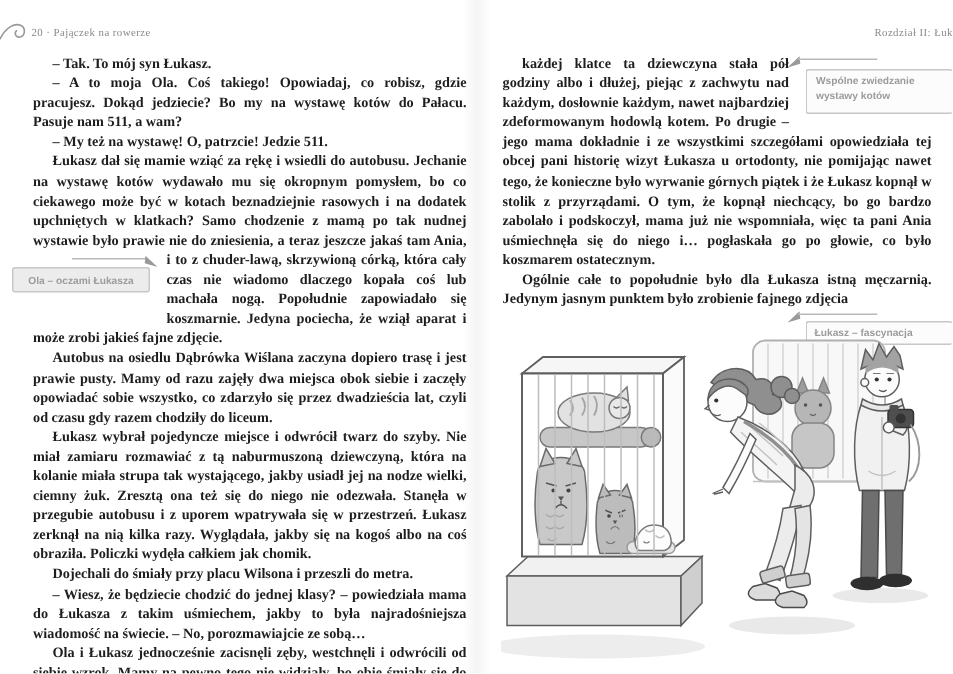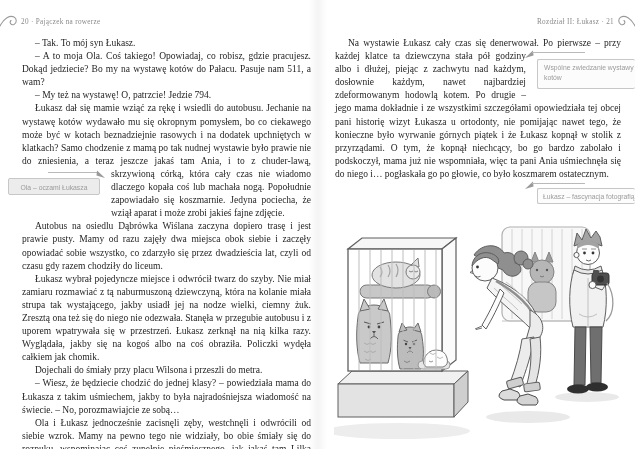--- a/index.html
+++ b/index.html
@@ -5,21 +5,21 @@
   html,body{margin:0;padding:0;background:#ffffff;}
   .spread{
     position:relative;width:635px;height:449px;background:#fff;overflow:hidden;
     font-family:"Liberation Serif", serif;color:#1e1e1e;
   }
   .gutter-shadow{
     position:absolute;left:309px;top:0;width:18px;height:449px;
     background:linear-gradient(to right, rgba(0,0,0,0) 0%, rgba(0,0,0,0.045) 50%, rgba(0,0,0,0) 100%);
     pointer-events:none;
   }
-  .page{position:absolute;top:0;height:449px;}
+  .page{position:absolute;top:0;height:449px;padding-left:46px;}
   .page-left{left:0;width:317px;}
   .page-right{left:318px;width:317px;}
 
   
   .pg-header{
     position:absolute;top:13px;height:18px;display:flex;align-items:center;
     font-size:7.2px;color:#8a8a8a;letter-spacing:.3px;white-space:nowrap;
     font-family:"Liberation Serif", serif;
   }
   .pg-header-left{left:0;}
@@ -29,21 +29,21 @@
   .flourish{flex:0 0 auto;}
   .flourish-right{transform:scaleX(-1);}
 
   
   .body-text{
     position:absolute;top:37px;font-size:9.5px;line-height:13.1px;
     text-align:justify;
   }
   .page-left .body-text{left:22px;width:289px;}
   .page-right .body-text{left:17px;width:286px;}
-  .para{margin:0;text-indent:13px;}
+  .para{margin:0;text-indent:13px;font-weight:bold;}
   .para span{white-space:normal;}
 
   
   .mnote{position:relative;font-family:"Liberation Sans", sans-serif;
          font-size:6.8px;line-height:9.5px;color:#9b9b9b;text-indent:0;}
   .mnote-box{position:absolute;box-sizing:border-box;border:1px solid #c7c7c7;
              border-radius:2px;display:block;overflow:hidden;}
   .leader{position:absolute;}
 
   .mnote-left{float:left;width:96px;height:40px;margin-left:-14px;margin-right:7px;}
@@ -72,21 +72,21 @@
     <div class="pg-header pg-header-left">
       <svg class="flourish" width="18" height="16" viewBox="0 0 18 16">
         <path d="M0,12 C4,4 10,1 14,3 C17,4.5 17,9 14,10.5 C11,11.5 9,8.5 11,6.5" fill="none" stroke="#9a9a9a" stroke-width="1.1" stroke-linecap="round"></path>
       </svg>
       <span class="hdr-text">20 · Pajączek na rowerze</span>
     </div>
 
     <div class="body-text">
       <p class="para">– Tak. To mój syn Łukasz.</p>
       <p class="para">– A to moja Ola. Coś takiego! Opowiadaj, co robisz, gdzie pracujesz. Dokąd jedziecie? Bo my na wystawę kotów do Pałacu. Pasuje nam 511, a wam?</p>
-      <p class="para">– My też na wystawę! O, patrzcie! Jedzie 794.</p>
+      <p class="para">– My też na wystawę! O, patrzcie! Jedzie 511.</p>
       <p class="para"><span>Łukasz dał się mamie wziąć za rękę i wsiedli do autobusu. Jechanie na wystawę kotów wydawało mu się okropnym pomysłem, bo co ciekawego może być w kotach beznadziejnie rasowych i na dodatek upchniętych w klatkach? Samo chodzenie z mamą po tak nudnej wystawie było prawie nie do zniesienia, a teraz jeszcze jakaś tam Ania, i to z chuder-</span><span class="mnote mnote-left">
             <svg class="leader" width="58" height="9" viewBox="0 0 58 9">
               <line x1="0" y1="2.5" x2="50" y2="2.5" stroke="#b9b9b9" stroke-width="1"></line>
               <polygon points="57,8 49,0.5 48.5,5.5" fill="#9a9a9a"></polygon>
             </svg>
             <span class="mnote-box"><span>Ola – oczami Łukasza</span></span>
           </span><span>lawą, skrzywioną córką, która cały czas nie wiadomo dlaczego kopała coś lub machała nogą. Popołudnie zapowiadało się koszmarnie. Jedyna pociecha, że wziął aparat i może zrobi jakieś fajne zdjęcie.</span></p>
       <p class="para">Autobus na osiedlu Dąbrówka Wiślana zaczyna dopiero trasę i jest prawie pusty. Mamy od razu zajęły dwa miejsca obok siebie i zaczęły opowiadać sobie wszystko, co zdarzyło się przez dwadzieścia lat, czyli od czasu gdy razem chodziły do liceum.</p>
       <p class="para">Łukasz wybrał pojedyncze miejsce i odwrócił twarz do szyby. Nie miał zamiaru rozmawiać z tą naburmuszoną dziewczyną, która na kolanie miała strupa tak wystającego, jakby usiadł jej na nodze wielki, ciemny żuk. Zresztą ona też się do niego nie odezwała. Stanęła w przegubie autobusu i z uporem wpatrywała się w przestrzeń. Łukasz zerknął na nią kilka razy. Wyglądała, jakby się na kogoś albo na coś obraziła. Policzki wydęła całkiem jak chomik.</p>
       <p class="para">Dojechali do śmiały przy placu Wilsona i przeszli do metra.</p>
@@ -99,31 +99,31 @@
   <div class="page page-right">
     <div class="pg-header pg-header-right">
       <span class="hdr-text">Rozdział II: Łukasz · 21</span>
       <svg class="flourish flourish-right" width="18" height="16" viewBox="0 0 18 16">
         <path d="M0,12 C4,4 10,1 14,3 C17,4.5 17,9 14,10.5 C11,11.5 9,8.5 11,6.5" fill="none" stroke="#9a9a9a" stroke-width="1.1" stroke-linecap="round"></path>
       </svg>
     </div>
 
     <div class="body-text">
       <p class="para">
-        <span>Na wystawie Łukasz cały czas się denerwował. Po pierwsze – przy</span>
         <span class="mnote mnote-right mnote-right-1">
             <svg class="leader" width="60" height="9" viewBox="0 0 60 9">
               <polygon points="0,8 8,0.5 8.5,5.5" fill="#9a9a9a"></polygon>
               <line x1="7" y1="2.5" x2="60" y2="2.5" stroke="#b9b9b9" stroke-width="1"></line>
             </svg>
             <span class="mnote-box"><span>Wspólne zwiedzanie wystawy kotów</span></span>
           </span>
         <span>każdej klatce ta dziewczyna stała pół godziny albo i dłużej, piejąc z zachwytu nad każdym, dosłownie każdym, nawet najbardziej zdeformowanym hodowlą kotem. Po drugie – jego mama dokładnie i ze wszystkimi szczegółami opowiedziała tej obcej pani historię wizyt Łukasza u ortodonty, nie pomijając nawet tego, że konieczne było wyrwanie górnych piątek i że Łukasz kopnął w stolik z przyrządami. O tym, że kopnął niechcący, bo go bardzo zabolało i podskoczył, mama już nie wspomniała, więc ta pani Ania uśmiechnęła się do niego i… pogłaskała go po głowie, co było koszmarem ostatecznym.</span>
       </p>
       <p class="para">
+        <span>Ogólnie całe to popołudnie było dla Łukasza istną męczarnią. Jedynym jasnym punktem było zrobienie fajnego zdjęcia</span>
         <span class="mnote mnote-right mnote-right-2">
             <svg class="leader" width="60" height="9" viewBox="0 0 60 9">
               <polygon points="0,8 8,0.5 8.5,5.5" fill="#9a9a9a"></polygon>
               <line x1="7" y1="2.5" x2="60" y2="2.5" stroke="#b9b9b9" stroke-width="1"></line>
             </svg>
             <span class="mnote-box"><span>Łukasz – fascynacja fotografią</span></span>
           </span>
       </p>
     </div>
 

